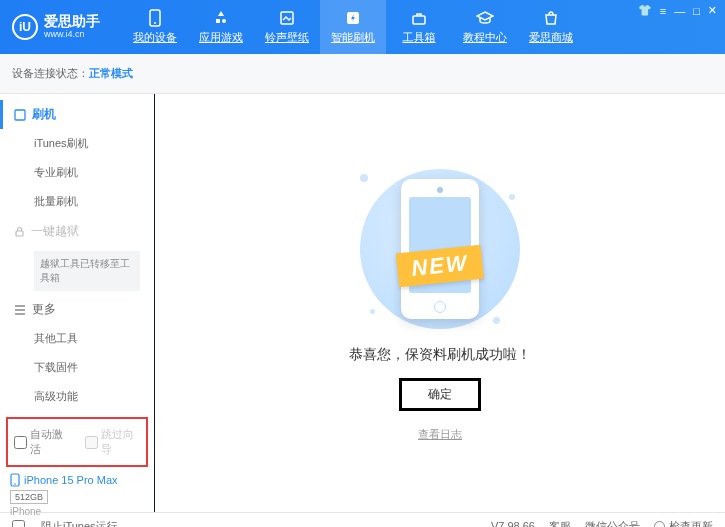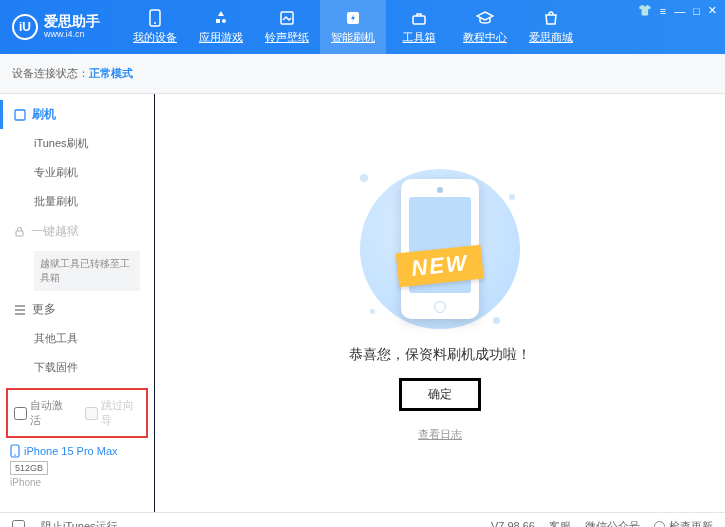--- a/index.html
+++ b/index.html
@@ -176,20 +176,21 @@
     <div class="s-note">越狱工具已转移至工具箱</div>
 
     <div class="s-head" style="color:#666; font-weight:normal;">
       <svg width="12" height="10" viewBox="0 0 12 10">
           <path d="M1 1 h10 M1 5 h10 M1 9 h10" stroke="#888" stroke-width="1.4"></path>
         </svg>
       <span>更多</span>
     </div>
     <div class="s-item">其他工具</div>
     <div class="s-item">下载固件</div>
+    <div class="s-item">高级功能</div>
 
     <div class="redbox">
       <label>
           <input type="checkbox" style=""> 
           <span>自动激活</span>
         </label>
       <label style="color:#ccc;">
           <input type="checkbox" disabled="" style=""> 
           <span>跳过向导</span>
         </label>

